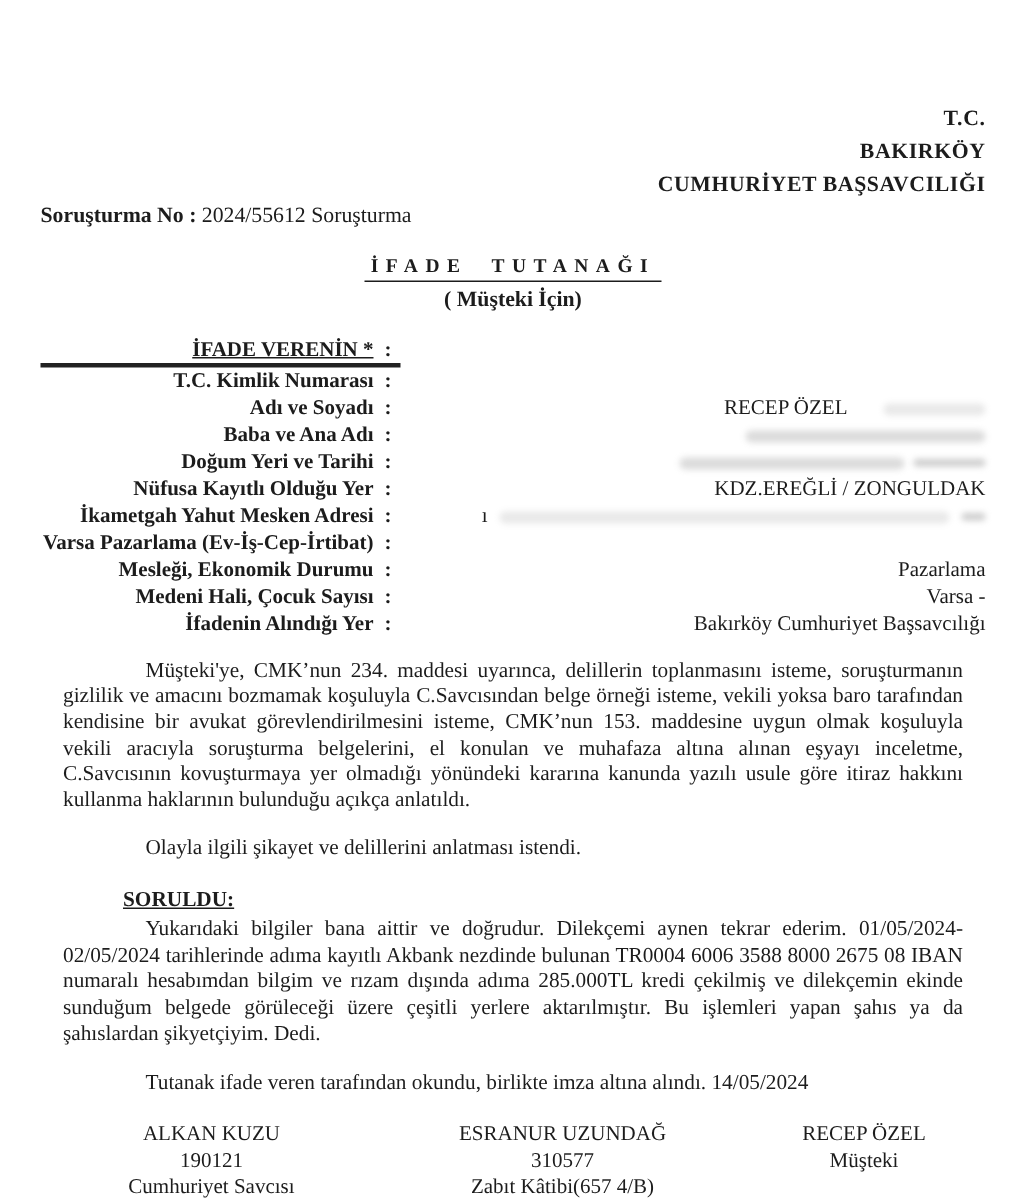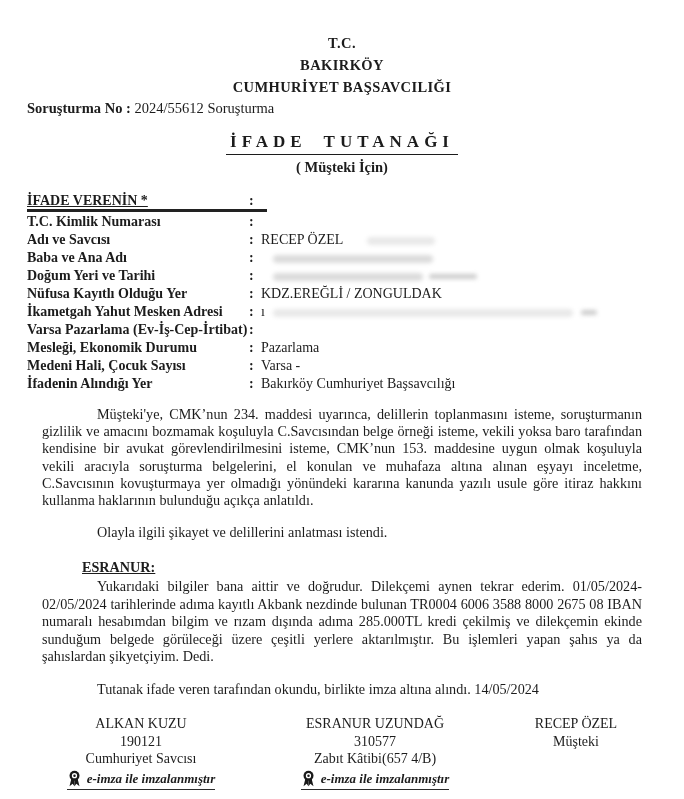--- a/index.html
+++ b/index.html
@@ -2,35 +2,35 @@
 <html><head>
 <meta charset="utf-8">
 <style>
   html,body{margin:0;padding:0;background:#ffffff;}
   body{width:684px;height:799px;overflow:hidden;
        font-family:"Liberation Serif","DejaVu Serif",serif;
        color:#1c1c1c;-webkit-font-smoothing:antialiased;}
   .page{padding:32px 27px 0 27px;position:relative;}
 
   
-  .hdr{text-align:center;font-weight:bold;font-size:14.5px;line-height:22px;letter-spacing:.4px;}
+  .hdr{text-align:right;font-weight:bold;font-size:14.5px;line-height:22px;letter-spacing:.4px;margin-top:36px;}
 
   
   .case-line{margin-top:0;font-size:14.5px;line-height:20px;}
   .case-line .lbl{font-weight:bold;}
   .case-line .val{font-weight:normal;}
 
   
   .title-wrap{text-align:center;margin-top:14px;}
-  .title-main{display:inline-block;font-weight:bold;font-size:17px;letter-spacing:5px;word-spacing:8px;
+  .title-main{display:inline-block;font-weight:bold;font-size:13px;letter-spacing:5px;word-spacing:8px;
               border-bottom:1.6px solid #1c1c1c;padding:0 4px 2px 4px;}
   .title-sub{font-weight:bold;font-size:14.5px;margin-top:3px;line-height:18px;}
 
   
-  .info{margin-top:16px;font-size:14px;}
+  .info{margin-top:16px;font-size:14px;text-align:right;}
   .row{display:flex;line-height:18px;position:relative;}
   .row .lbl{flex:0 0 222px;font-weight:bold;}
   .row .colon{flex:0 0 12px;font-weight:bold;}
   .row .val{flex:1;white-space:nowrap;}
   .row.hdr-row .lbl{text-decoration:underline;}
   .row.hdr-row .rule{position:absolute;left:0;top:17px;width:240px;height:2.6px;background:#222;}
   .row.hdr-row{margin-bottom:3px;}
 
   
   .smudge{display:inline-block;height:8px;border-radius:4px;background:#9a9a9a;
@@ -87,21 +87,21 @@
       <span class="rule"></span>
     </div>
 
     <div class="row">
       <span class="lbl">T.C. Kimlik Numarası</span>
       <span class="colon">:</span>
       <span class="val"></span>
     </div>
 
     <div class="row">
-      <span class="lbl">Adı ve Savcısı</span>
+      <span class="lbl">Adı ve Soyadı</span>
       <span class="colon">:</span>
       <span class="val"><span>RECEP ÖZEL</span><span class="smudge faint" style="width:68px;margin-left:24px;"></span></span>
     </div>
 
     <div class="row">
       <span class="lbl">Baba ve Ana Adı</span>
       <span class="colon">:</span>
       <span class="val"><span></span><span class="smudge" style="width:160px;margin-left:12px;"></span></span>
     </div>
 
@@ -144,21 +144,21 @@
     <div class="row">
       <span class="lbl">İfadenin Alındığı Yer</span>
       <span class="colon">:</span>
       <span class="val">Bakırköy Cumhuriyet Başsavcılığı</span>
     </div>
   </div>
 
   <div class="body-text">
     <p class="p p1">Müşteki'ye, CMK’nun 234. maddesi uyarınca, delillerin toplanmasını isteme, soruşturmanın gizlilik ve amacını bozmamak koşuluyla C.Savcısından belge örneği isteme, vekili yoksa baro tarafından kendisine bir avukat görevlendirilmesini isteme, CMK’nun  153. maddesine uygun olmak koşuluyla vekili aracıyla soruşturma belgelerini, el konulan ve muhafaza altına alınan eşyayı inceletme, C.Savcısının kovuşturmaya yer olmadığı yönündeki kararına kanunda yazılı usule göre itiraz hakkını kullanma haklarının bulunduğu açıkça anlatıldı.</p>
     <p class="p p2">Olayla ilgili şikayet ve delillerini anlatması istendi.</p>
-    <div><span class="soruldu">ESRANUR:</span></div>
+    <div><span class="soruldu">SORULDU:</span></div>
     <p class="p p3">Yukarıdaki bilgiler bana aittir ve doğrudur. Dilekçemi aynen tekrar ederim. 01/05/2024-02/05/2024 tarihlerinde adıma kayıtlı Akbank nezdinde bulunan TR0004 6006 3588 8000 2675 08 IBAN numaralı hesabımdan bilgim ve rızam dışında adıma 285.000TL kredi çekilmiş ve dilekçemin ekinde sunduğum belgede görüleceği üzere çeşitli yerlere aktarılmıştır. Bu işlemleri yapan şahıs ya da şahıslardan şikyetçiyim.  Dedi.</p>
     <p class="p p4">Tutanak ifade veren tarafından okundu, birlikte imza altına alındı. 14/05/2024</p>
   </div>
 
   <div class="sigs">
 
     <div class="sig-col1">
       <div>ALKAN KUZU</div>
       <div>190121</div>
       <div>Cumhuriyet Savcısı</div>

